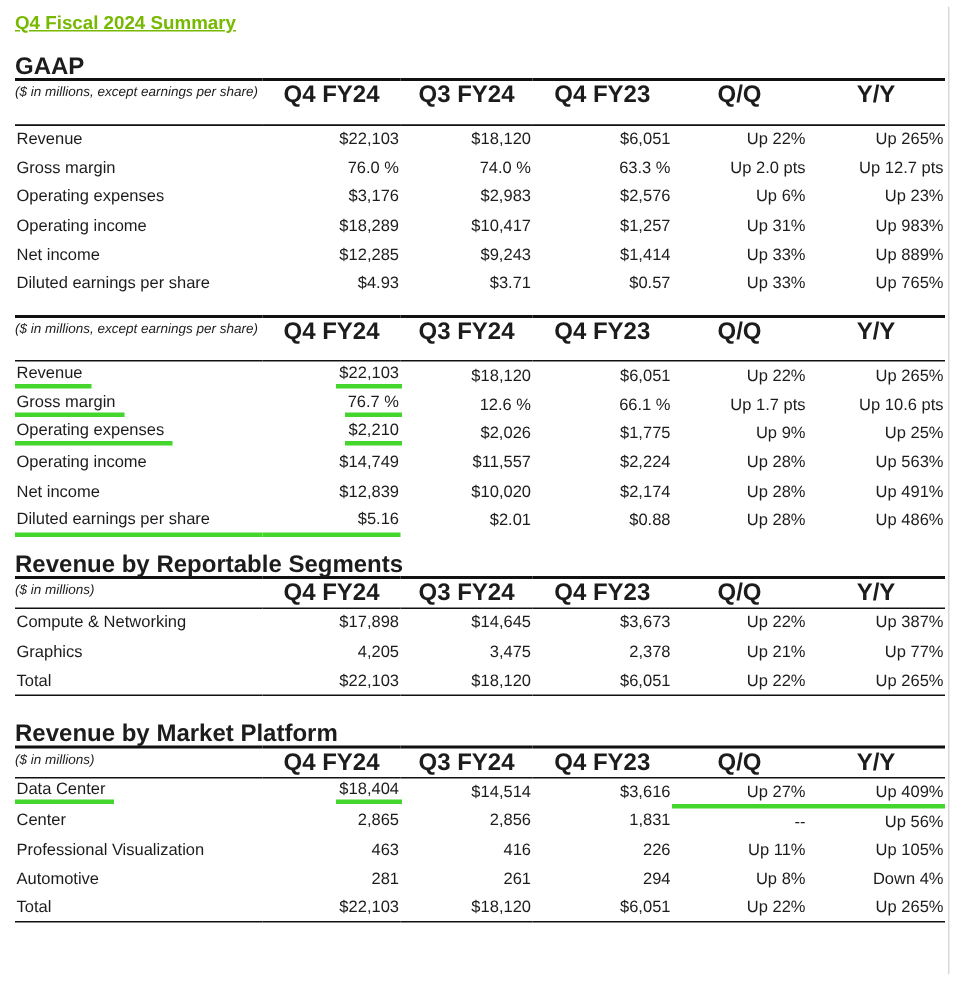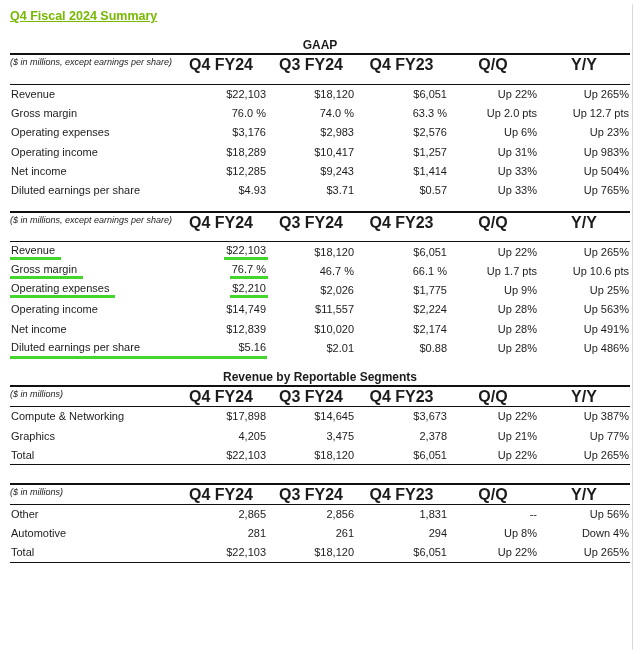--- a/index.html
+++ b/index.html
@@ -24,21 +24,21 @@
   .page-title{
     font-size:12.5px;font-weight:bold;color:var(--green);
     text-decoration:underline;
     line-height:13px;
     margin-bottom:15px;
     display:inline-block;
   }
   .tbl-section{margin-bottom:11px;}
   .tbl-section.s3{margin-bottom:18px;}
   .tbl-title{
-    font-size:12px;font-weight:bold;text-align:center;
+    font-size:16px;font-weight:bold;text-align:left;
     height:15px;line-height:15px;
   }
   table{
     width:620px;table-layout:fixed;border-collapse:collapse;
     border-top:2.5px solid var(--rule);
     font-size:11px;
   }
   table.bottom-line{border-bottom:1.5px solid var(--rule);}
   col.c-lbl{width:165px;}
   col.c1{width:92px;}
@@ -135,21 +135,21 @@
               <td class="val">$1,257</td>
               <td class="val">Up 31%</td>
               <td class="val">Up 983%</td>
             </tr>
             <tr>
               <td class="lbl">Net income</td>
               <td class="val">$12,285</td>
               <td class="val">$9,243</td>
               <td class="val">$1,414</td>
               <td class="val">Up 33%</td>
-              <td class="val">Up 504%</td>
+              <td class="val">Up 889%</td>
             </tr>
             <tr>
               <td class="lbl">Diluted earnings per share</td>
               <td class="val">$4.93</td>
               <td class="val">$3.71</td>
               <td class="val">$0.57</td>
               <td class="val">Up 33%</td>
               <td class="val">Up 765%</td>
             </tr>
           </tbody>
@@ -181,21 +181,21 @@
               <td class="lbl"><span class="gu">Revenue</span></td>
               <td class="val"><span class="gu">$22,103</span></td>
               <td class="val">$18,120</td>
               <td class="val">$6,051</td>
               <td class="val">Up 22%</td>
               <td class="val">Up 265%</td>
             </tr>
             <tr>
               <td class="lbl"><span class="gu">Gross margin</span></td>
               <td class="val"><span class="gu">76.7 %</span></td>
-              <td class="val">46.7 %</td>
+              <td class="val">12.6 %</td>
               <td class="val">66.1 %</td>
               <td class="val">Up 1.7 pts</td>
               <td class="val">Up 10.6 pts</td>
             </tr>
             <tr>
               <td class="lbl"><span class="gu">Operating expenses</span></td>
               <td class="val"><span class="gu">$2,210</span></td>
               <td class="val">$2,026</td>
               <td class="val">$1,775</td>
               <td class="val">Up 9%</td>
@@ -273,20 +273,21 @@
               <td class="val">$18,120</td>
               <td class="val">$6,051</td>
               <td class="val">Up 22%</td>
               <td class="val">Up 265%</td>
             </tr>
           </tbody>
       </table>
     </div>
 
     <div class="tbl-section s4">
+      <div class="tbl-title">Revenue by Market Platform</div>
       <table class="one-line bottom-line">
         <colgroup>
             <col class="c-lbl">
             <col class="c1">
             <col class="c2">
             <col class="c3">
             <col class="c4">
             <col class="c5">
           </colgroup>
         <thead>
@@ -294,26 +295,42 @@
           <td class="note">($ in millions)</td>
         <th>Q4 FY24</th>
               <th>Q3 FY24</th>
               <th>Q4 FY23</th>
               <th>Q/Q</th>
               <th>Y/Y</th>
             </tr>
           </thead>
         <tbody>
             <tr>
-              <td class="lbl">Other</td>
+              <td class="lbl"><span class="gu">Data Center</span></td>
+              <td class="val"><span class="gu">$18,404</span></td>
+              <td class="val">$14,514</td>
+              <td class="val">$3,616</td>
+              <td class="val gu-cell">Up 27%</td>
+              <td class="val gu-cell">Up 409%</td>
+            </tr>
+            <tr>
+              <td class="lbl">Center</td>
               <td class="val">2,865</td>
               <td class="val">2,856</td>
               <td class="val">1,831</td>
               <td class="val">--</td>
               <td class="val">Up 56%</td>
+            </tr>
+            <tr>
+              <td class="lbl">Professional Visualization</td>
+              <td class="val">463</td>
+              <td class="val">416</td>
+              <td class="val">226</td>
+              <td class="val">Up 11%</td>
+              <td class="val">Up 105%</td>
             </tr>
             <tr>
               <td class="lbl">Automotive</td>
               <td class="val">281</td>
               <td class="val">261</td>
               <td class="val">294</td>
               <td class="val">Up 8%</td>
               <td class="val">Down 4%</td>
             </tr>
             <tr>

